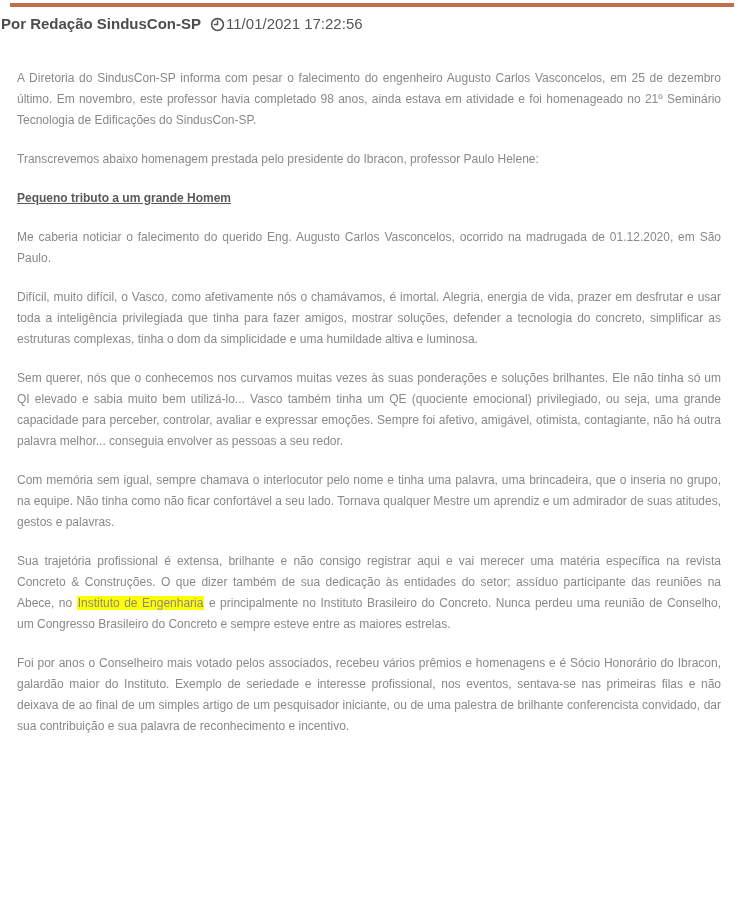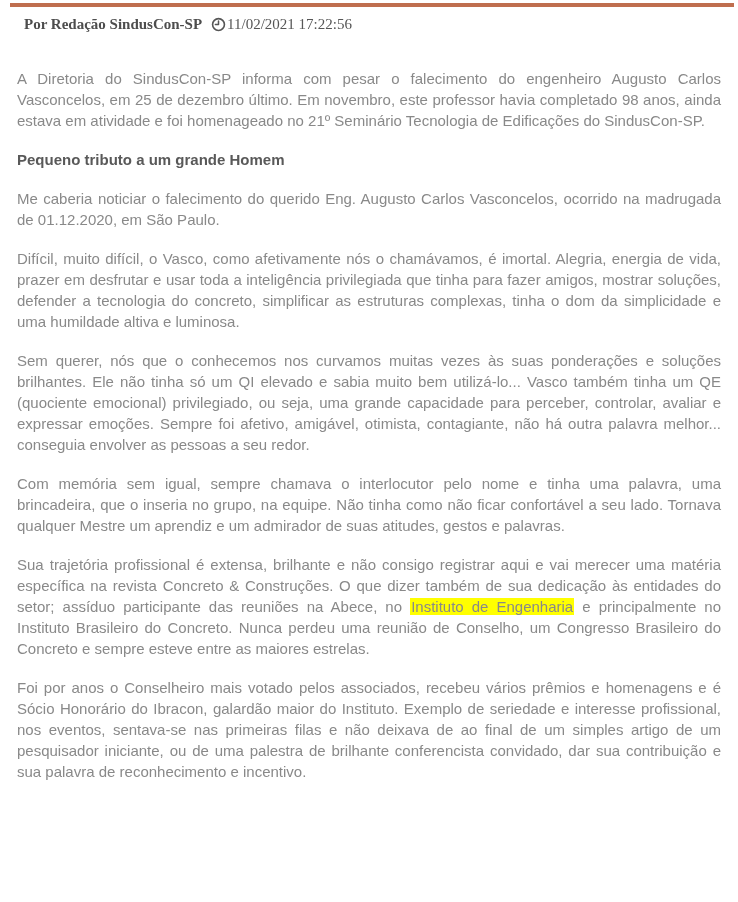--- a/index.html
+++ b/index.html
@@ -18,55 +18,55 @@
     background: #ffffff;
   }
   .top-border {
     height: 4px;
     background: #bf6e4e;
     margin: 3px 4px 0 10px;
   }
   .byline {
     display: flex;
     align-items: flex-end;
-    margin: 7px 17px 0 24px;
+    margin: 7px 17px 0 1px;
     font-size: 15px;
     line-height: 20px;
     color: #4d4d4d;
     white-space: nowrap;
-    font-family: Liberation Serif, serif;
   }
   .byline .author {
     font-weight: bold;
     color: #4d4d4d;
   }
   .byline .time {
     display: flex;
     align-items: center;
     margin-left: 9px;
     color: #565656;
   }
   .byline .clock {
     display: inline-flex;
     align-items: center;
     margin-right: 1px;
   }
   .article {
     margin: 34px 17px 11px 17px;
     color: #898989;
-    font-size: 15px;
+    font-size: 12px;
     line-height: 21px;
     text-align: justify;
   }
   .article p {
     margin: 0 0 18px 0;
   }
   .article .heading {
     font-weight: bold;
     color: #595959;
+    text-decoration: underline;
   }
   mark.hl {
     background: #ffff00;
     color: inherit;
     padding: 0 1px;
   }
 </style>
 </head>
 <body>
 
@@ -76,27 +76,28 @@
 
   <div class="byline">
     <span class="author">Por Redação SindusCon-SP</span>
     <span class="time">
       <span class="clock">
         <svg width="15" height="15" viewBox="0 0 24 24" aria-hidden="true">
           <circle cx="12" cy="12" r="9.5" fill="none" stroke="#565656" stroke-width="2.6"></circle>
           <path d="M12 6.5 V12 H7" fill="none" stroke="#565656" stroke-width="2.4" stroke-linecap="round" stroke-linejoin="round"></path>
         </svg>
       </span>
-      <span>11/02/2021 17:22:56</span>
+      <span>11/01/2021 17:22:56</span>
     </span>
   </div>
 
   <div class="article">
     <p>A Diretoria do SindusCon-SP informa com pesar o falecimento do engenheiro Augusto Carlos Vasconcelos, em 25 de dezembro último. Em novembro, este professor havia completado 98 anos, ainda estava em atividade e foi homenageado no 21º Seminário Tecnologia de Edificações do SindusCon-SP.</p>
 
+    <p>Transcrevemos abaixo homenagem prestada pelo presidente do Ibracon, professor Paulo Helene:</p>
 
     <p class="heading">Pequeno tributo a um grande Homem</p>
 
     <p>Me caberia noticiar o falecimento do querido Eng. Augusto Carlos Vasconcelos, ocorrido na madrugada de  01.12.2020, em São Paulo.</p>
 
     <p>Difícil, muito difícil, o Vasco, como afetivamente nós o chamávamos, é imortal. Alegria, energia de vida, prazer em desfrutar e usar toda a inteligência privilegiada que tinha para fazer amigos, mostrar soluções, defender a tecnologia do concreto, simplificar as estruturas complexas, tinha o dom da simplicidade e uma humildade altiva e luminosa.</p>
 
     <p>Sem querer, nós que o conhecemos nos curvamos muitas vezes às suas ponderações e soluções brilhantes. Ele não tinha só um QI elevado e sabia muito bem utilizá-lo... Vasco também tinha um QE (quociente emocional) privilegiado, ou seja, uma grande capacidade para perceber, controlar, avaliar e expressar emoções. Sempre foi afetivo, amigável, otimista, contagiante, não há outra palavra melhor... conseguia envolver as pessoas a seu redor.</p>
 
     <p>Com memória sem igual, sempre chamava o interlocutor pelo nome e tinha uma palavra, uma brincadeira, que o inseria no grupo, na equipe. Não tinha como não ficar confortável a seu lado. Tornava qualquer Mestre um aprendiz e um admirador de suas atitudes, gestos e palavras.</p>

